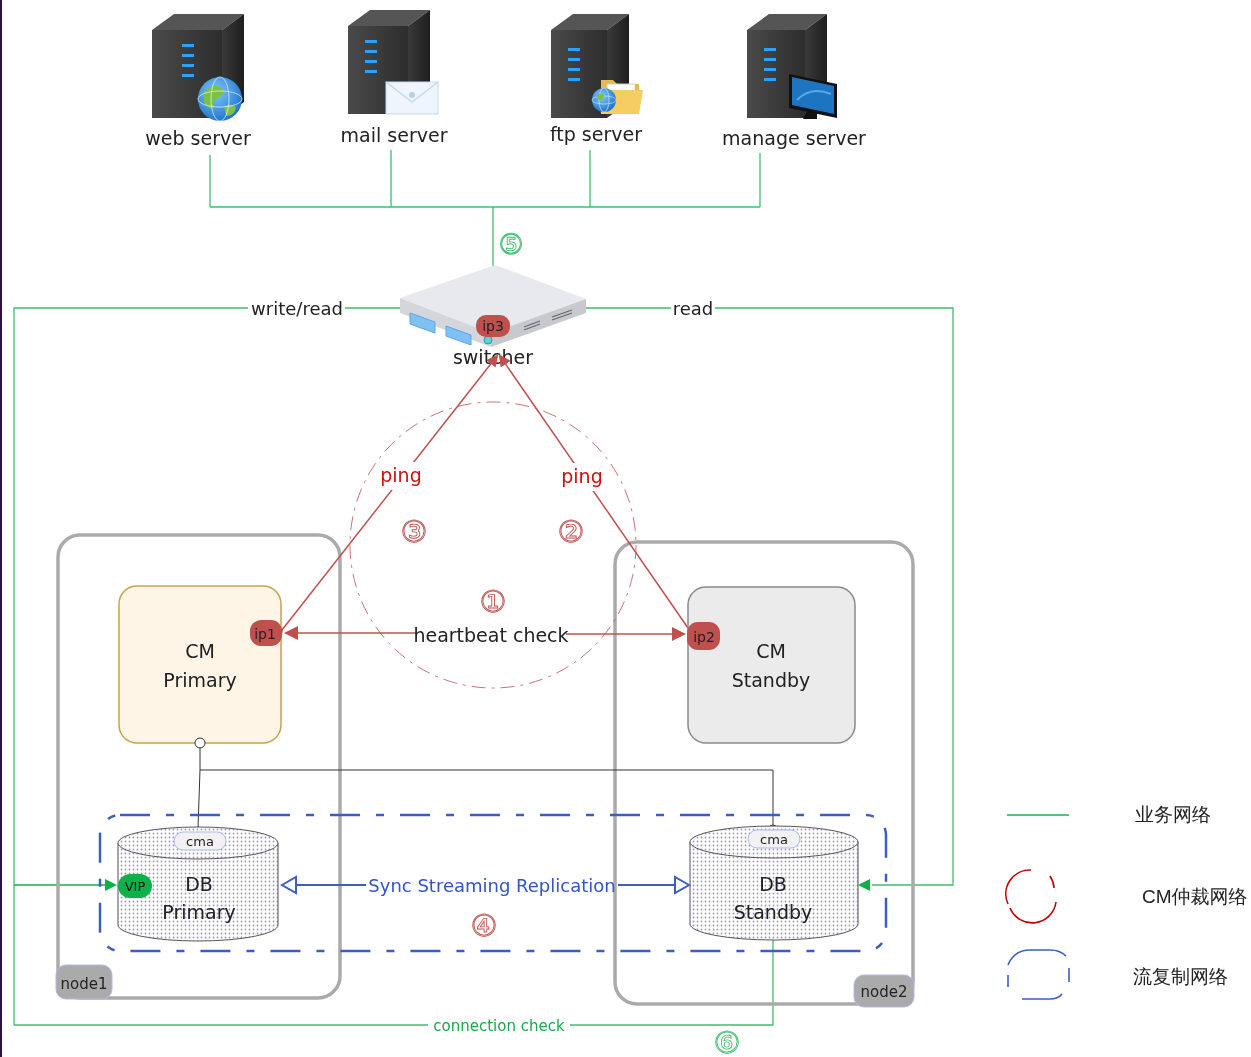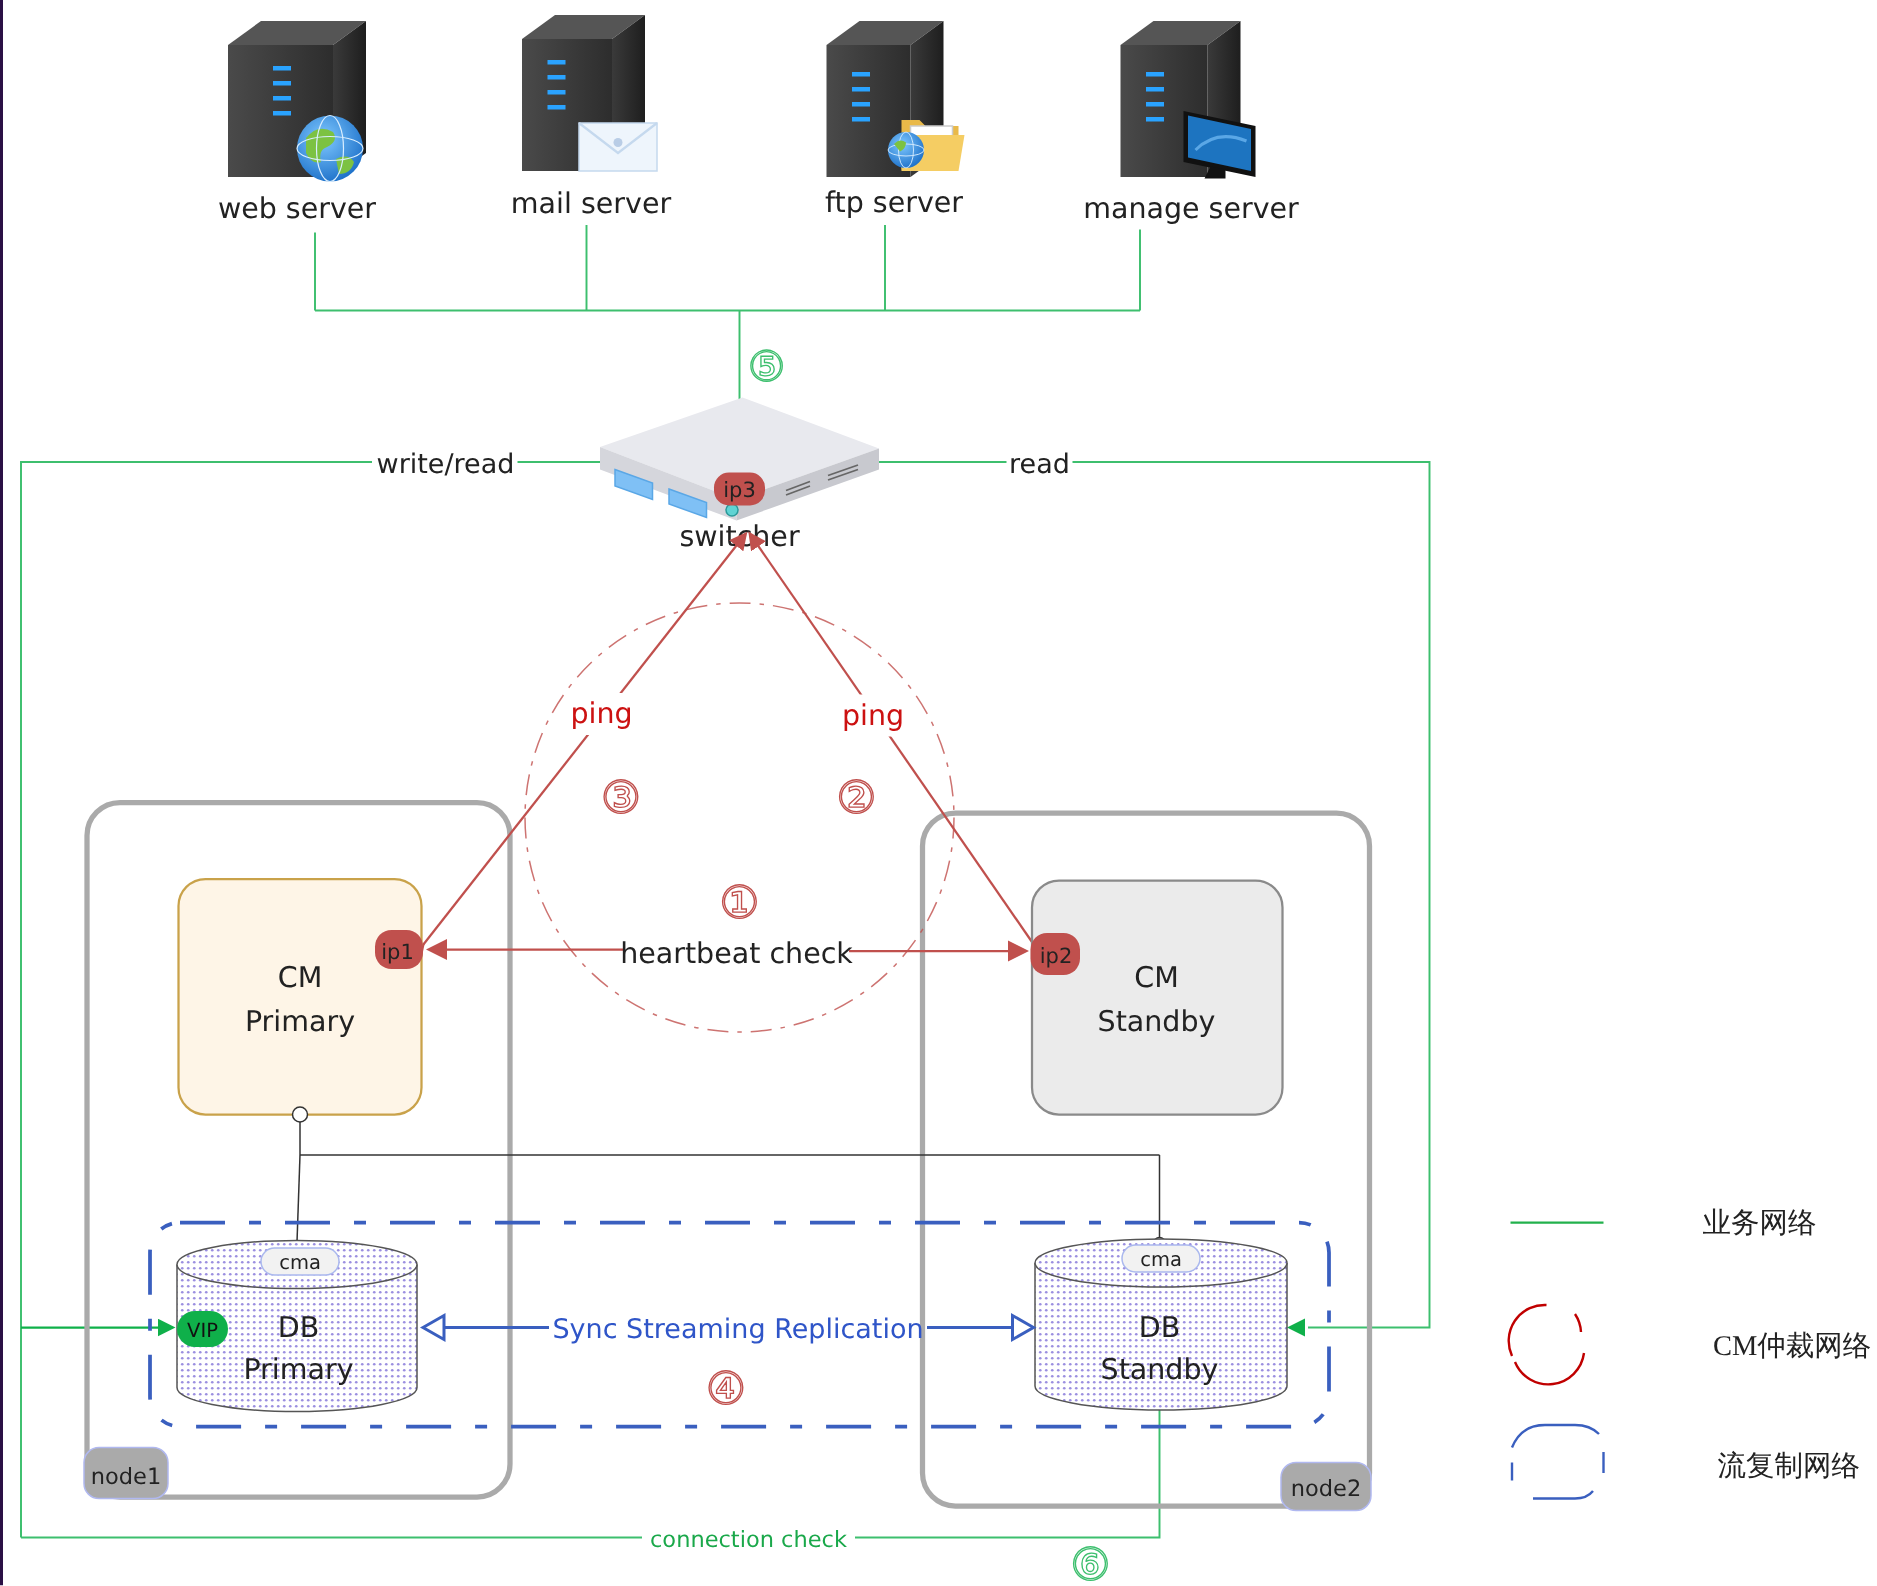--- a/index.html
+++ b/index.html
@@ -1,21 +1,21 @@
 <!DOCTYPE html>
 <html><head>
 <meta charset="utf-8">
 <style>
   html, body { margin: 0; padding: 0; background: #ffffff; }
   body { width: 1251px; height: 1057px; position: relative; overflow: hidden;
          font-family: "DejaVu Sans", "Liberation Sans", sans-serif; }
   .left-edge { position: absolute; left: 0; top: 0; width: 2px; height: 1057px; background: #2a1045; }
   svg#diagram { position: absolute; left: 0; top: 0; }
   .lbl { font-family: "DejaVu Sans", "Liberation Sans", sans-serif; }
-  .legend-text { position: absolute; font-family: Liberation Serif, serif;
+  .legend-text { position: absolute; font-family: Liberation Sans, sans-serif;
                  font-size: 19px; color: #222; }
 </style>
 </head>
 <body>
 
 <div class="left-edge"></div>
 
 <svg id="diagram" width="1251" height="1057" viewBox="0 0 1251 1057" xmlns="http://www.w3.org/2000/svg">
   <defs>
     <pattern id="dots" width="4" height="4" patternUnits="userSpaceOnUse">
@@ -292,13 +292,13 @@
       <path d="M1008,965 Q1014,950 1030,950 L1050,950 Q1060,950 1066,956" fill="none" stroke="#3a5fbf" stroke-width="1.6"></path>
       <line x1="1069" y1="968" x2="1069" y2="982" stroke="#3a5fbf" stroke-width="1.6"></line>
       <line x1="1008" y1="975" x2="1008" y2="987" stroke="#3a5fbf" stroke-width="1.6"></line>
       <path d="M1022,999 L1050,999 Q1058,999 1062,994" fill="none" stroke="#3a5fbf" stroke-width="1.6"></path>
     </g>
   </g>
 </svg>
 
 <div class="legend-text" style="left:1135px; top:802px;">业务网络</div>
 <div class="legend-text" style="left:1142px; top:884px;">CM仲裁网络</div>
-<div class="legend-text" style="left:1133px; top:964px;margin-left:12px;">流复制网络</div>
+<div class="legend-text" style="left:1133px; top:964px;">流复制网络</div>
 
 </body></html>

